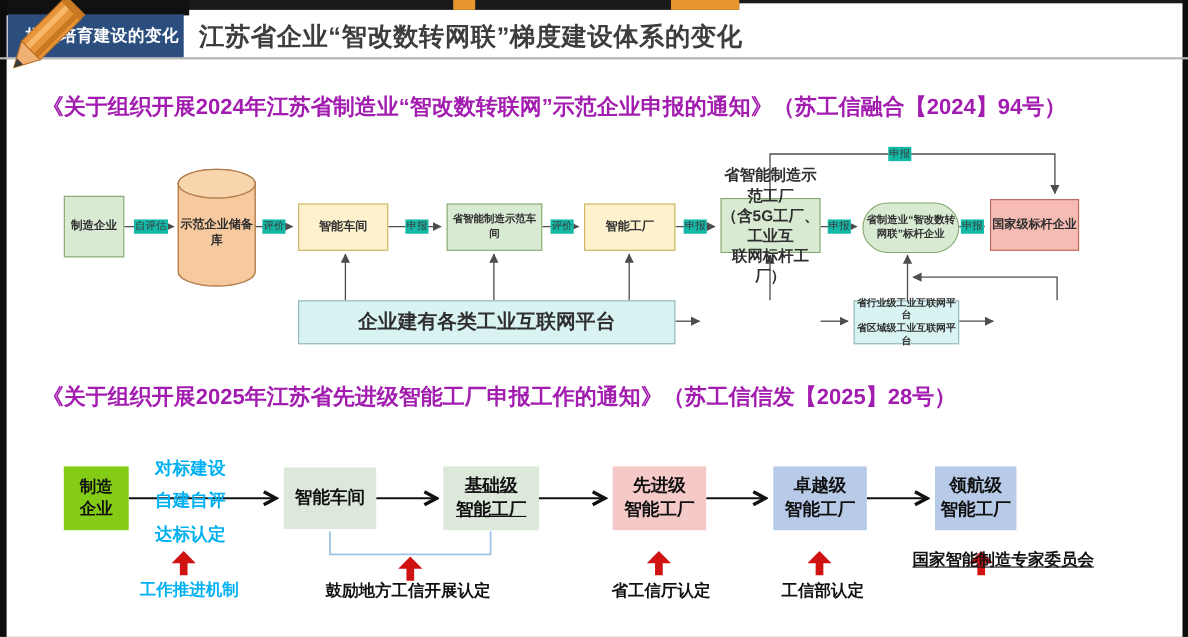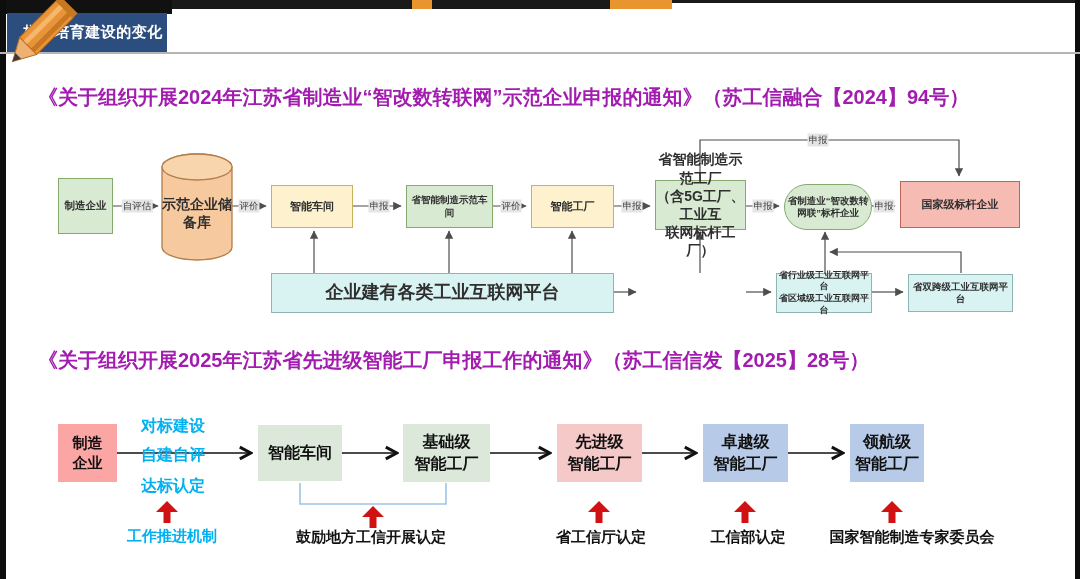--- a/index.html
+++ b/index.html
@@ -44,34 +44,34 @@
     text-align:center;box-sizing:border-box;border:1px solid #85a96f;
     background:#d9ead3;color:#2f2f2f;
   }
   .c1box span{font-weight:bold;white-space:pre-line;line-height:1.3;}
   .yellow{background:#fdf2cd;border-color:#c9b15c;}
   .pinkbox{background:#f6bcb4;border-color:#bc6458;}
   .cyanbox{background:#d9f3f3;border-color:#8fb5b5;}
   .cyl-wrap{position:absolute;left:161px;top:152px;width:72px;height:110px;}
   .cyl-label{
     position:absolute;left:0;top:44px;width:72px;text-align:center;
-    font-weight:bold;font-size:14px;color:#2f2f2f;
+    font-weight:bold;font-size:11px;color:#2f2f2f;
   }
   
   .edge-label{
     position:absolute;transform:translate(-50%,-50%);
-    font-size:9.5px;color:#3c3c3c;background:#e5e5e5;padding:0 1px;white-space:nowrap;
+    font-size:9.5px;color:#3c3c3c;background:#14b8a6;padding:0 1px;white-space:nowrap;
   }
   
   .c2box{
     position:absolute;display:flex;align-items:center;justify-content:center;
     text-align:center;box-sizing:border-box;color:#101010;
   }
   .c2box span{font-weight:bold;font-size:16px;white-space:pre-line;line-height:1.35;}
-  .bluebox{background:#fca5a5;}
+  .bluebox{background:#84cc16;}
   .greenbox2{background:#dbe8da;}
   .pinkbox2{background:#f6c9c9;}
   .peribox{background:#b7cbe9;}
   
   .step{
     position:absolute;left:129px;width:88px;text-align:center;
     font-size:16px;font-weight:bold;color:#00b0f0;
   }
   .blabel{
     position:absolute;text-align:center;font-size:15px;font-weight:bold;color:#111;
@@ -152,20 +152,23 @@
   <svg class="pencil" viewBox="0 0 92 96">
     <g transform="rotate(45 40 40)">
       <rect x="28" y="2" width="24" height="52" fill="#e8943a" stroke="#b96f1e" stroke-width="1"></rect>
       <rect x="33" y="2" width="5" height="52" fill="#f7b768"></rect>
       <rect x="44" y="2" width="5" height="52" fill="#c87820"></rect>
       <polygon points="28,54 52,54 40,76" fill="#efb173" stroke="#b96f1e" stroke-width="1"></polygon>
       <polygon points="36,68 44,68 40,76" fill="#3a3a3a"></polygon>
       <rect x="28" y="-4" width="24" height="7" fill="#c87820"></rect>
     </g>
   </svg>
+  <div class="page-title">
+    <span>江苏省企业“智改数转网联”梯度建设体系的变化</span>
+  </div>
 
   <div class="notice notice1">《关于组织开展2024年江苏省制造业“智改数转联网”示范企业申报的通知》（苏工信融合【2024】94号）</div>
   <div class="notice notice2">《关于组织开展2025年江苏省先进级智能工厂申报工作的通知》（苏工信信发【2025】28号）</div>
 
   <div class="c1box" style="left:58px;top:178px;width:55px;height:56px;">
     <span style="font-size:10.5px;">制造企业</span>
   </div>
 
   <div class="cyl-wrap">
     <svg width="72" height="110" viewBox="0 0 72 110">
@@ -191,55 +194,52 @@
     <span style="font-size:14px;">省智能制造示范工厂
 （含5G工厂、工业互
 联网标杆工厂）</span>
   </div>
 
   <div class="c1box" style="left:784px;top:184px;width:88px;height:46px;border-radius:23px;">
     <span style="font-size:9.5px;">省制造业“智改数转
 网联”标杆企业</span>
   </div>
 
-  <div class="c1box pinkbox" style="left:900px;top:181px;width:120px;height:47px;">
+  <div class="c1box pinkbox" style="left:900px;top:181px;width:81px;height:47px;">
     <span style="font-size:11px;">国家级标杆企业</span>
   </div>
 
   <div class="c1box cyanbox" style="left:271px;top:273px;width:343px;height:40px;">
     <span style="font-size:18px;">企业建有各类工业互联网平台</span>
   </div>
 
 
   <div class="c1box cyanbox" style="left:776px;top:273px;width:96px;height:40px;">
     <span style="font-size:9px;">省行业级工业互联网平台
 省区域级工业互联网平台</span>
   </div>
 
-  <div class="c1box cyanbox" style="left:908px;top:274px;width:105px;height:38px;">
-    <span style="font-size:9.5px;">省双跨级工业互联网平台</span>
-  </div>
 
   <span class="edge-label" style="left:137px;top:206px;">自评估</span>
   <span class="edge-label" style="left:249px;top:206px;">评价</span>
   <span class="edge-label" style="left:379px;top:206px;">申报</span>
   <span class="edge-label" style="left:511px;top:206px;">评价</span>
   <span class="edge-label" style="left:632px;top:206px;">申报</span>
   <span class="edge-label" style="left:763px;top:206px;">申报</span>
   <span class="edge-label" style="left:884px;top:206px;">申报</span>
   <span class="edge-label" style="left:818px;top:140px;">申报</span>
 
   <div class="c2box bluebox" style="left:58px;top:424px;width:59px;height:58px;">
     <span style="font-size:15px;">制造
 企业</span>
   </div>
   <div class="c2box greenbox2" style="left:258px;top:425px;width:84px;height:56px;">
     <span>智能车间</span>
   </div>
-  <div class="c2box greenbox2" style="left:403px;top:424px;width:87px;height:58px;">
+  <div class="c2box greenbox2" style="left:403px;top:424px;width:87px;height:58px;text-decoration:underline;">
     <span>基础级
 智能工厂</span>
   </div>
   <div class="c2box pinkbox2" style="left:557px;top:424px;width:85px;height:58px;">
     <span>先进级
 智能工厂</span>
   </div>
   <div class="c2box peribox" style="left:703px;top:424px;width:85px;height:58px;">
     <span>卓越级
 智能工厂</span>
@@ -250,15 +250,15 @@
   </div>
 
   <div class="step" style="top:416px;">对标建设</div>
   <div class="step" style="top:445px;">自建自评</div>
   <div class="step" style="top:476px;">达标认定</div>
 
   <div class="blabel cyan" style="left:172px;top:527px;">工作推进机制</div>
   <div class="blabel" style="left:371px;top:528px;">鼓励地方工信开展认定</div>
   <div class="blabel" style="left:601px;top:528px;">省工信厅认定</div>
   <div class="blabel" style="left:748px;top:528px;">工信部认定</div>
-  <div class="blabel" style="left:912px;top:528px;">国家智能制造专家委员会</div>
+  <div class="blabel" style="left:912px;top:500px;text-decoration:underline;">国家智能制造专家委员会</div>
 
 </div>
 
 </body></html>

